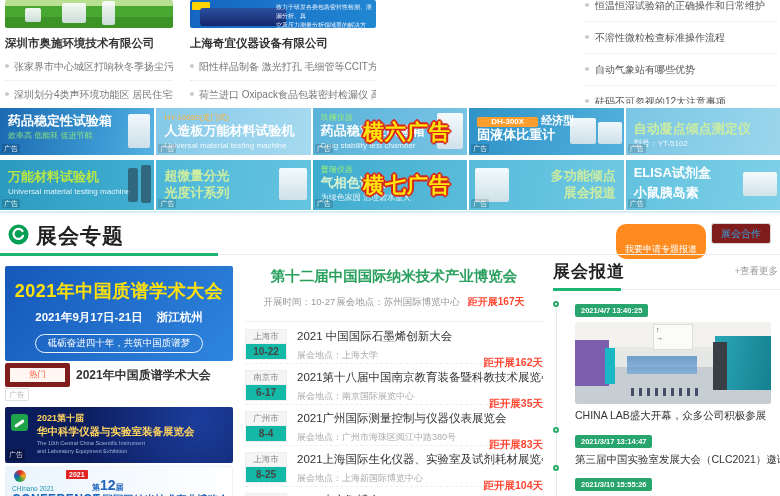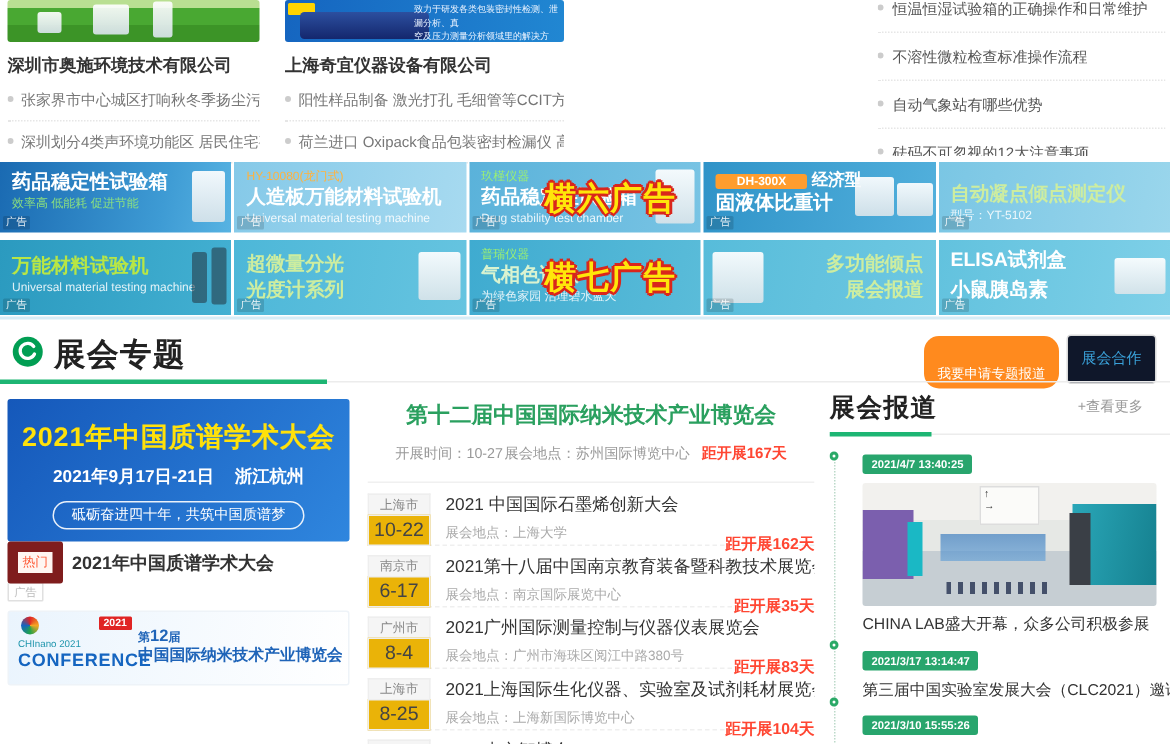--- a/index.html
+++ b/index.html
@@ -62,79 +62,79 @@
    -1px -1px 0 #d9261c,1px 1px 0 #d9261c,-1px 1px 0 #d9261c,1px -1px 0 #d9261c}
 
 
 .sec{position:absolute;top:214px;left:0;width:780px;height:41px;background:#fff}
 .sec .ico{position:absolute;left:8px;top:10px;width:21px;height:21px}
 .sec h2{position:absolute;left:36px;top:8px;font-size:21px;font-weight:bold;color:#222;letter-spacing:1px}
 .sec .gline{position:absolute;left:0;bottom:0;width:780px;height:1px;background:#ececec}
 .sec .gbar{position:absolute;left:0;bottom:-1px;width:218px;height:3px;background:#1db573}
 .btn-apply{position:absolute;right:74px;top:10px;height:35px;line-height:19px;background:#ff8a1e;color:#fff;
   font-size:9px;border:none;border-radius:10px;padding:16px 9px;cursor:pointer}
-.btn-coop{position:absolute;right:9px;top:9px;height:33px;line-height:19px;background:#0f172a;color:#3aa1d9;
+.btn-coop{position:absolute;right:9px;top:9px;height:21px;line-height:19px;background:#7f1d1d;color:#3aa1d9;
   font-size:10px;border:1px solid #d9d9d9;border-radius:3px;padding:0 9px;cursor:pointer}
 
 
 .posters{position:absolute;left:5px;top:266px;width:228px}
 .p1{height:95px;background:linear-gradient(130deg,#1558ba,#2f86de);border-radius:2px;text-align:center;padding-top:13px;margin-bottom:5px}
 .p1t{font-size:18px;font-weight:bold;color:#ffe10a;letter-spacing:.5px;white-space:nowrap}
 .p1d{font-size:11.5px;font-weight:bold;color:#fff;margin-top:7px;white-space:nowrap}
 .p1d .sp{margin-left:14px}
 .p1s{display:inline-block;margin-top:9px;font-size:9.5px;color:#fff;border:1px solid rgba(255,255,255,.9);
   border-radius:12px;padding:2px 12px;white-space:nowrap}
 .hot{display:flex;align-items:center;height:18px;margin:4px 0 2px}
-.hottag{border:7px solid #7f1d1d;color:#ff5a36;background:#fff6f2;font-size:8.5px;padding:1px 3px;border-radius:2px;margin-right:6px;flex:none}
+.hottag{border:5px solid #7f1d1d;color:#ff5a36;background:#fff6f2;font-size:8.5px;padding:1px 19px;border-radius:2px;margin-right:6px;flex:none}
 .hottitle{font-size:12px;font-weight:bold;color:#333;white-space:nowrap;overflow:hidden}
 .adbox{width:24px;border:1px solid #e0e0e0;color:#bbb;font-size:7.5px;text-align:center;line-height:11px;margin:4px 0 6px;border-radius:1px}
 .p2{height:56px;background:radial-gradient(circle at 85% 20%,#1c3d9c 0%,#0c1d5e 60%);border-radius:2px;position:relative;padding:5px 6px 0 6px;margin-bottom:3px;overflow:hidden}
 .p2logo{position:absolute;left:6px;top:7px;width:17px;height:17px;background:#1fa34a;border-radius:3px}
 .p2logo::after{content:"";position:absolute;left:3px;top:8px;width:11px;height:3px;background:#fff;transform:rotate(-35deg);border-radius:2px}
 .p2head{margin-left:26px}
 .p2l1{font-size:9px;font-weight:bold;color:#ffd45e;white-space:nowrap}
 .p2l2{font-size:10.5px;font-weight:bold;color:#ffd45e;white-space:nowrap}
 .p2e{margin-left:26px;font-size:5.5px;color:#9fb0d8;line-height:1.5;white-space:nowrap}
 .p2date{margin:2px 0 0 26px;white-space:nowrap}
 .p2date .o{font-size:10.5px;font-weight:bold;color:#ff9d2e}
 .adtag2{position:absolute;left:2px;bottom:2px;font-size:7px;color:rgba(255,255,255,.85);background:rgba(0,0,0,.25);padding:1px 2px;border-radius:1px}
 .p3{height:50px;background:linear-gradient(100deg,#eaf4fd,#ffffff);border:1px solid #eef3f8;border-radius:2px;position:relative;padding:4px 4px 0 6px;display:flex}
 .p3badge{position:absolute;left:60px;top:3px;background:#e02424;color:#fff;font-size:7px;font-weight:bold;padding:1px 3px;border-radius:1px}
 .p3swirl{position:absolute;left:8px;top:3px;width:12px;height:12px;border-radius:50%;background:conic-gradient(#e02424,#f5a623,#1fa34a,#1565c0,#e02424)}
 .p3left{width:80px;padding-top:14px}
 .p3brand{font-size:6.5px;color:#2196ad;white-space:nowrap}
 .p3conf{font-size:12px;font-weight:bold;color:#1565c0;letter-spacing:.5px;white-space:nowrap}
 .p3right{flex:1;padding-top:6px;overflow:hidden}
 .p3no{font-size:8px;font-weight:bold;color:#1f64b8}
-.p3no b{font-size:11px}
+.p3no b{font-size:14px}
 .p3t{font-size:10.5px;font-weight:bold;color:#1f64b8;white-space:nowrap}
 
 
 .exh{position:absolute;left:245px;top:262px;width:298px;height:234px;overflow:hidden}
 .ftitle{display:block;font-size:14.5px;font-weight:bold;color:#2aa05f;text-align:center;margin-top:5px;white-space:nowrap}
 .fmeta{font-size:9.5px;color:#999;text-align:center;margin-top:9px;white-space:nowrap}
 .fmeta .gap{margin-left:1px}
 .fmeta .red{color:#ff4632;font-weight:bold;margin-left:8px;font-size:10px}
 .fline{border-bottom:1px solid #f0f0f0;margin-top:12px}
 .rows{margin-top:1px}
 .row{position:relative;height:41px;padding-top:6px;display:flex;border-bottom:1px dashed #efefef}
 .row:last-child{border-bottom:none}
 .datebox{width:42px;text-align:center;margin-right:10px;flex:none}
 .city{font-size:8.5px;color:#888;background:#f5f5f5;border:1px solid #eee;border-bottom:none;padding:1px 0;line-height:1.3}
-.ddate{font-size:13px;font-weight:normal;color:#444;border:1px solid #eee;background:#eab308;padding:1px 0;line-height:1.3}
+.ddate{font-size:10px;font-weight:bold;color:#444;border:1px solid #eee;background:#14b8a6;padding:1px 0;line-height:1.3}
 .rmain{flex:1;overflow:hidden}
 .rtitle{display:block;font-size:11.5px;color:#333;white-space:nowrap;overflow:hidden}
 .rvenue{font-size:9px;color:#aaa;margin-top:5px;white-space:nowrap}
 .rcount{position:absolute;right:0;top:33px;font-size:10.5px;font-weight:bold;color:#ff4632;white-space:nowrap}
 
 
 .reports{position:absolute;left:553px;top:260px;width:227px;height:236px;overflow:hidden}
 .rephead{position:relative;height:30px;border-bottom:1px solid #ececec}
 .rephead h3{font-size:17px;font-weight:bold;color:#222;letter-spacing:1px}
-.more{position:absolute;right:18px;top:5px;font-size:9.5px;color:#999}
+.more{position:absolute;right:2px;top:5px;font-size:9.5px;color:#999}
 .repbar{position:absolute;left:0;bottom:-2px;width:68px;height:3px;background:#1db573}
 .tl{position:relative;margin-top:9px;padding-left:22px;height:198px}
 .tl::before{content:"";position:absolute;left:3px;top:4px;bottom:0;border-left:1px dotted #bcd9c9}
 .dot{position:absolute;left:0;width:6px;height:6px;border:2px solid #2aa967;border-radius:50%;background:#fff}
 .rtime{display:inline-block;background:#28a56d;color:#fff;font-size:7.5px;font-weight:bold;padding:2px 6px;border-radius:2px;line-height:1.2}
 .repimg{width:196px;height:82px;margin:5px 0 3px;position:relative;overflow:hidden;border-radius:2px;
   background:linear-gradient(#f2f1ee 0 30%,#e6e8e5 30% 55%,#c6ced3 55% 100%)}
 .sign{position:absolute;left:78px;top:2px;width:40px;height:26px;background:#fbfbf9;border:1px solid #ddd;font-size:7px;color:#333;text-align:left;padding:1px 2px;line-height:1.1}
 .booth-l1{position:absolute;left:0;top:18px;width:34px;height:46px;background:#7b5fae}
 .booth-l2{position:absolute;left:30px;top:26px;width:10px;height:36px;background:#1ab8c5}
@@ -284,20 +284,34 @@
     </div>
     <div class="p1s">砥砺奋进四十年，共筑中国质谱梦</div>
   </div>
 
   <div class="hot">
     <span class="hottag">热门</span>
     <a class="hottitle">2021年中国质谱学术大会</a>
   </div>
   <div class="adbox">广告</div>
 
+  <div class="p2">
+    <div class="p2logo"></div>
+    <div class="p2head">
+      <div class="p2l1">2021第十届</div>
+      <div class="p2l2">华中科学仪器与实验室装备展览会</div>
+    </div>
+    <div class="p2e">The 10th Central China Scientific Instrument</div>
+    <div class="p2e">and Laboratory Equipment Exhibition</div>
+    <div class="p2date">
+      <span class="o">10月14-16</span>
+    </div>
+
+    <span class="adtag2">广告</span>
+  </div>
 
   <div class="p3">
     <span class="p3swirl"></span>
     <span class="p3badge">2021</span>
     <div class="p3left">
       <div class="p3brand">CHInano 2021</div>
       <div class="p3conf">CONFERENCE</div>
     </div>
     <div class="p3right">
       <div class="p3no">

